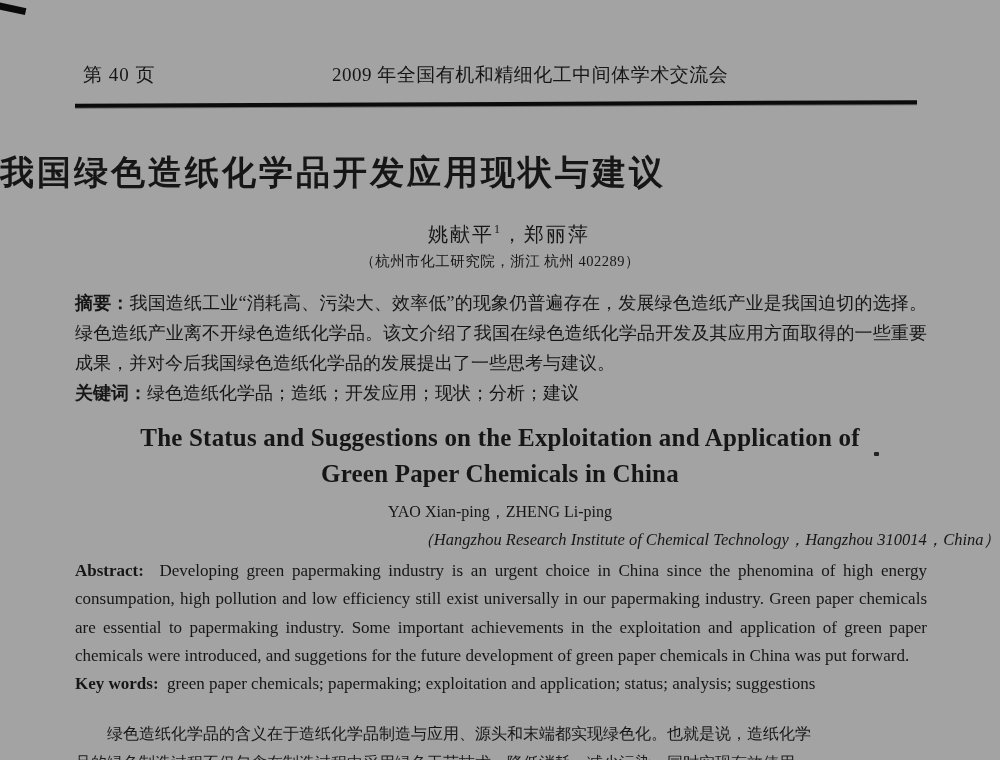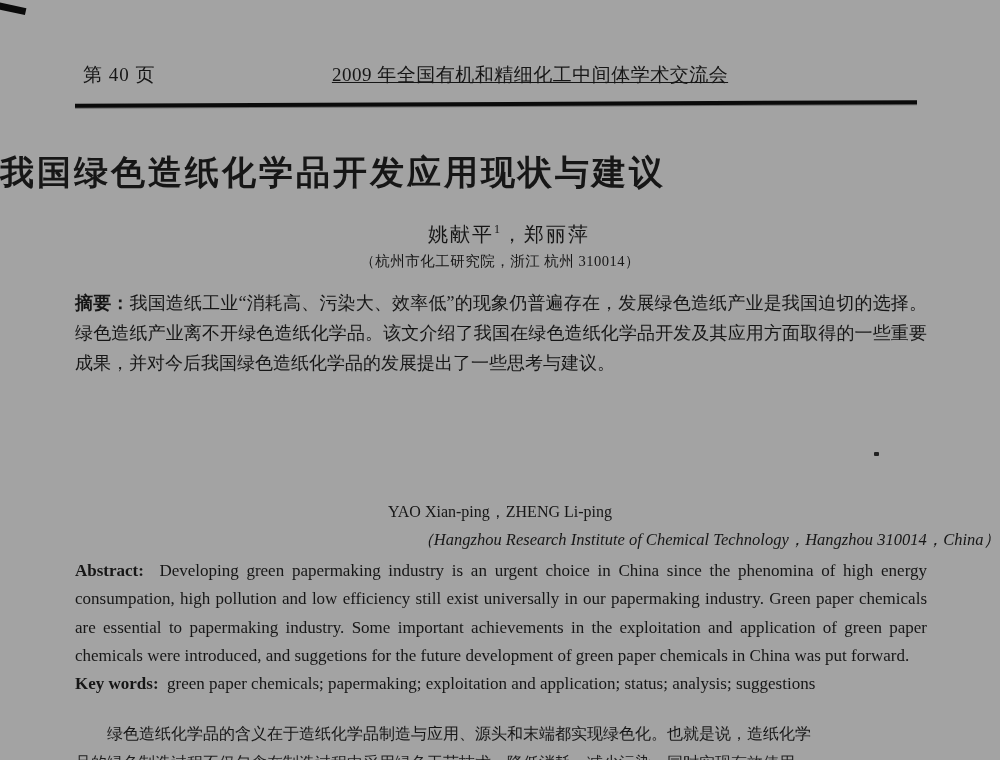--- a/index.html
+++ b/index.html
@@ -27,21 +27,21 @@
   .speck-title-dot { top: 452px; left: 874px; width: 5px; height: 4px; }
 
   
   .header-row { position: absolute; top: 62px; left: 0; width: 100%; height: 28px; }
   .page-number {
     position: absolute; left: 83px; top: 0;
     font-size: 19px; letter-spacing: 1px;
   }
   .conference-title {
     position: absolute; left: 60px; right: 0; top: 0;
-    text-align: center; font-size: 19px; letter-spacing: 0.5px; text-decoration: underline;
+    text-align: center; font-size: 19px; letter-spacing: 0.5px;
   }
   .header-rule {
     position: absolute; top: 102px; left: 75px;
     width: 842px; height: 4px; background: #0b0b0b;
     transform: rotate(-0.25deg);
     box-shadow: 0 1px 0 rgba(0,0,0,0.35);
   }
 
   
   .cn-title {
@@ -112,26 +112,31 @@
   <div class="header-row">
     <span class="page-number">第 40 页</span>
     <span class="conference-title">2009 年全国有机和精细化工中间体学术交流会</span>
   </div>
   <div class="header-rule"></div>
 
   <h1 class="cn-title">我国绿色造纸化学品开发应用现状与建议</h1>
 
   <div class="cn-authors"><span>姚献平</span><sup>1</sup><span>，郑丽萍</span></div>
 
-  <div class="cn-affiliation">（杭州市化工研究院，浙江 杭州  310014）</div>
+  <div class="cn-affiliation">（杭州市化工研究院，浙江 杭州  402289）</div>
 
   <div class="cn-abstract-block">
     <p><span class="label">摘要：</span><span>我国造纸工业“消耗高、污染大、效率低”的现象仍普遍存在，发展绿色造纸产业是我国迫切的选择。绿色造纸产业离不开绿色造纸化学品。该文介绍了我国在绿色造纸化学品开发及其应用方面取得的一些重要成果，并对今后我国绿色造纸化学品的发展提出了一些思考与建议。</span></p>
+    <p class="cn-keywords"><span class="label">关键词：</span><span>绿色造纸化学品；造纸；开发应用；现状；分析；建议</span></p>
   </div>
 
+  <h2 class="en-title">
+    <span>The Status and Suggestions on the Exploitation and Application of</span><br>
+    <span>Green Paper Chemicals in China</span>
+  </h2>
 
   <div class="en-authors">YAO Xian-ping，ZHENG Li-ping</div>
   <div class="en-affiliation">（Hangzhou Research Institute of Chemical Technology，Hangzhou 310014，China）</div>
 
   <div class="en-abstract-block">
     <p><span class="label">Abstract:</span>&nbsp;&nbsp;<span>Developing green papermaking industry is an urgent choice in China since the phenomina of high energy consumpation, high pollution and low efficiency still exist universally in our papermaking industry. Green paper chemicals are essential to papermaking industry. Some important achievements in the exploitation and application of green paper chemicals were introduced, and suggetions for the future development of green paper chemicals in China was put forward.</span></p>
     <p class="en-keywords"><span class="label">Key words:</span>&nbsp;&nbsp;<span>green paper chemicals; papermaking; exploitation and application; status; analysis; suggestions</span></p>
   </div>
 
   <div class="cn-body">

